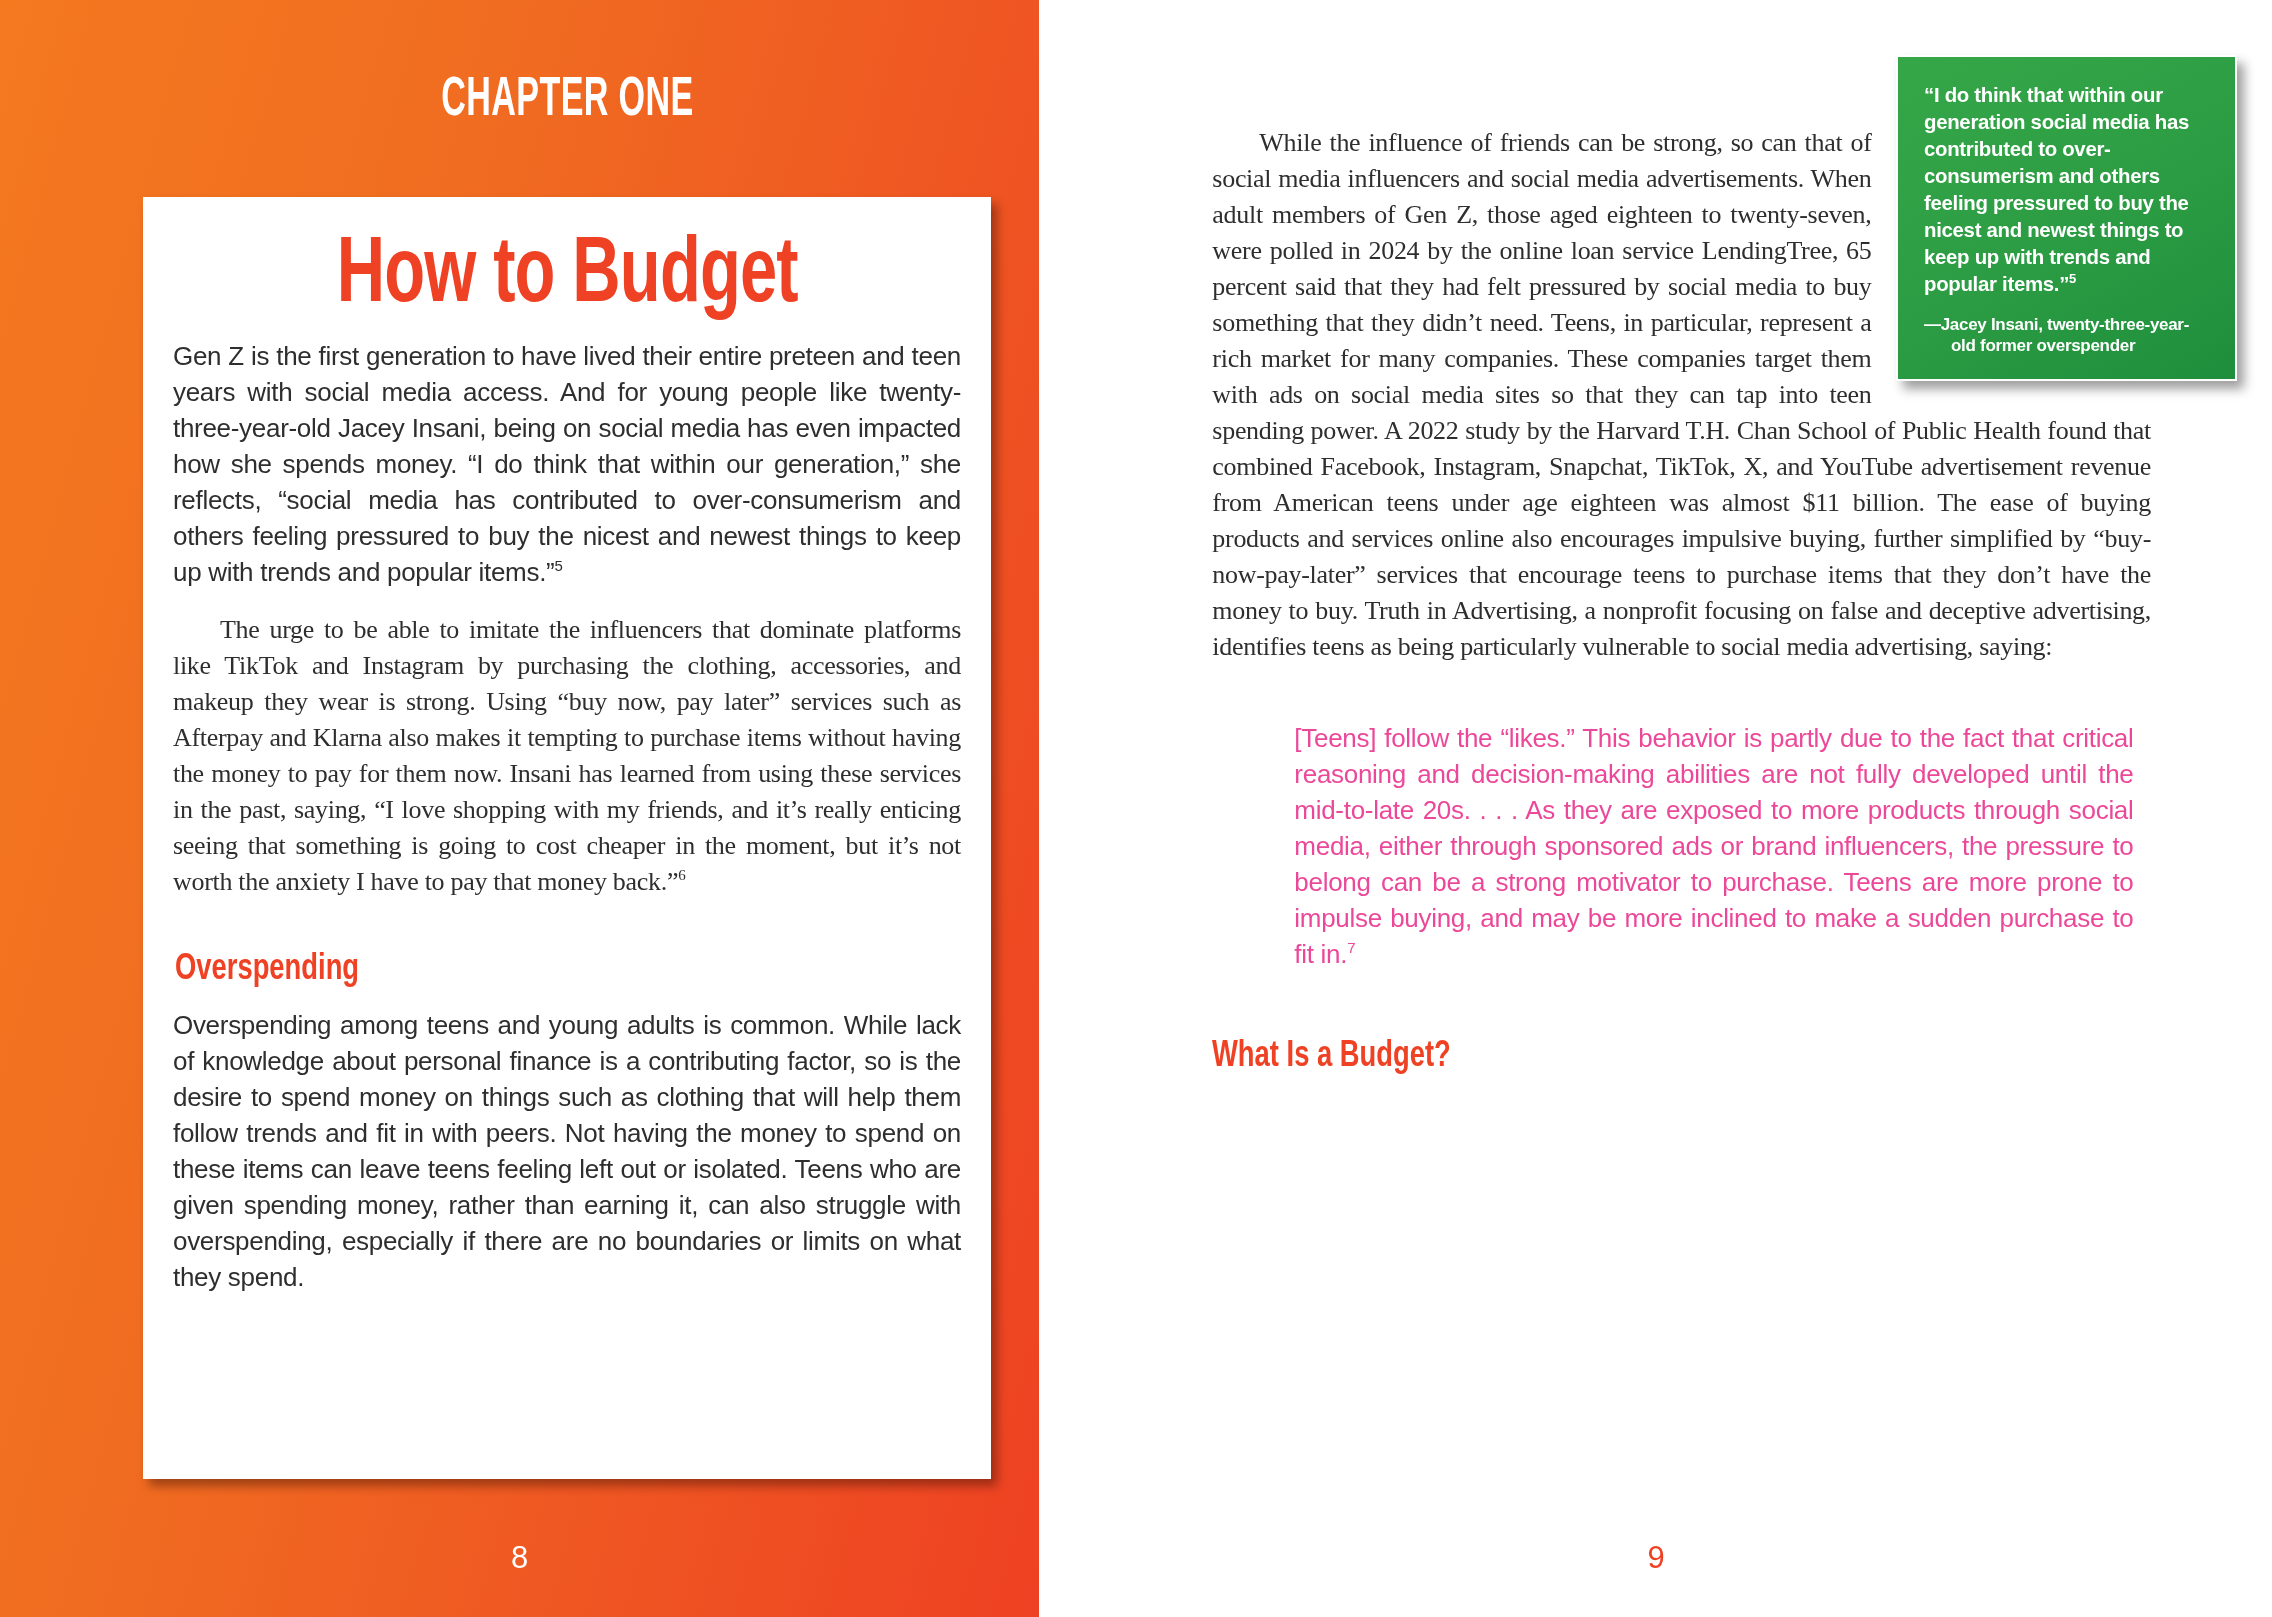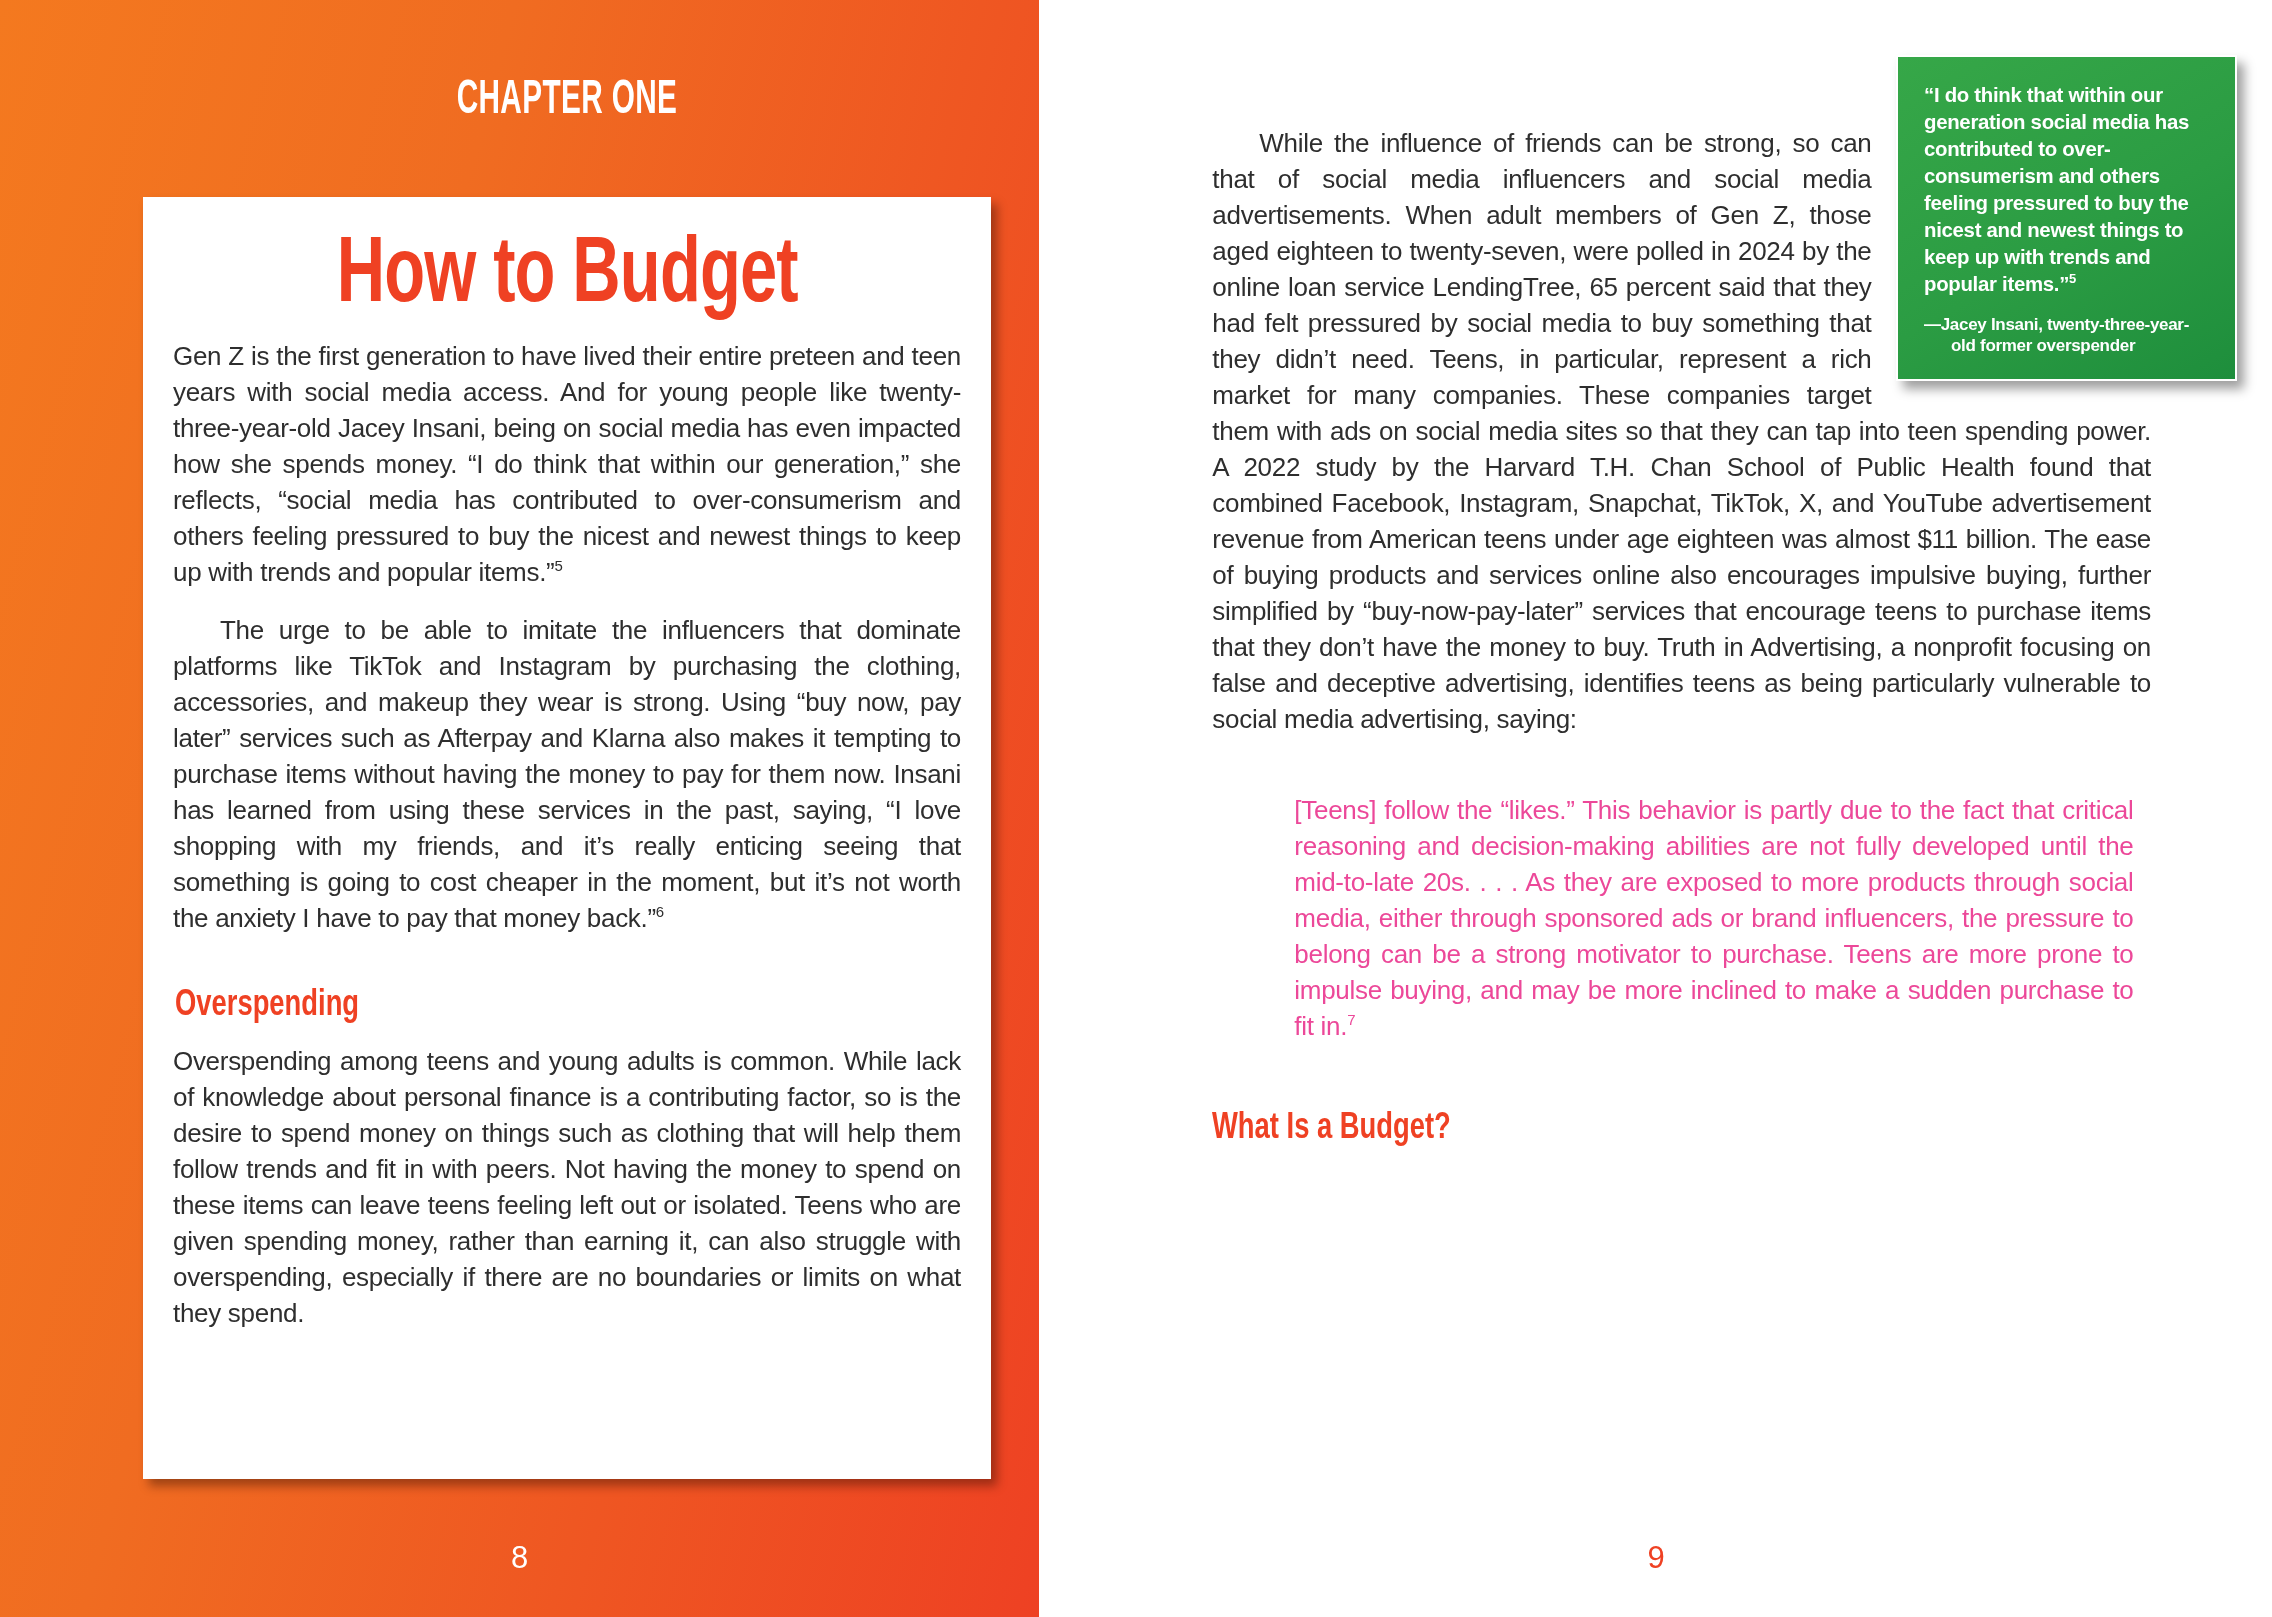--- a/index.html
+++ b/index.html
@@ -10,21 +10,21 @@
 
   
   .page-left {
     position: relative;
     width: 1135px; height: 1617px;
     background: linear-gradient(105deg, #F4791F 0%, #F06C21 35%, #EE4123 100%);
   }
   .chapter-label {
     position: absolute; top: 69px; left: 143px; width: 848px;
     text-align: center;
-    color: #ffffff; font-weight: bold; font-size: 48px; line-height: 55px;
+    color: #ffffff; font-weight: bold; font-size: 55px; line-height: 55px;
     white-space: nowrap;
   }
   .chapter-label .squeeze { display: inline-block; transform: scaleX(0.62); transform-origin: center; letter-spacing: 0.6px; }
 
   .content-box {
     position: absolute; left: 143px; top: 197px;
     width: 848px; height: 1282px;
     background: #ffffff;
     box-shadow: 5.8px 7px 9.3px rgba(40, 10, 0, 0.40);
     padding: 24.5px 30px 0 30px;
@@ -33,21 +33,21 @@
     text-align: center;
     color: #EF4123; font-weight: bold; font-size: 93px; line-height: 94px;
     white-space: nowrap;
   }
   .book-title .squeeze { display: inline-block; transform: scaleX(0.72); transform-origin: center; letter-spacing: -1.2px; }
 
   .body-text {
     color: #2e2e2e; font-size: 26px; line-height: 36px;
     text-align: justify; letter-spacing: -0.3px; margin-top: 22px;
   }
-  .indented { text-indent: 47px; }
+  .indented { text-indent: 47px; font-family: Liberation Serif, serif; }
   sup { font-size: 15px; vertical-align: super; line-height: 0; }
 
   .section-heading {
     color: #EF4123; font-weight: bold; font-size: 37px; line-height: 37px;
     white-space: nowrap;
   }
   .section-heading .squeeze { display: inline-block; transform: scaleX(0.74); transform-origin: left center; }
   .heading-left { margin: 48px 0 20px 2px; }
 
   .page-number {

